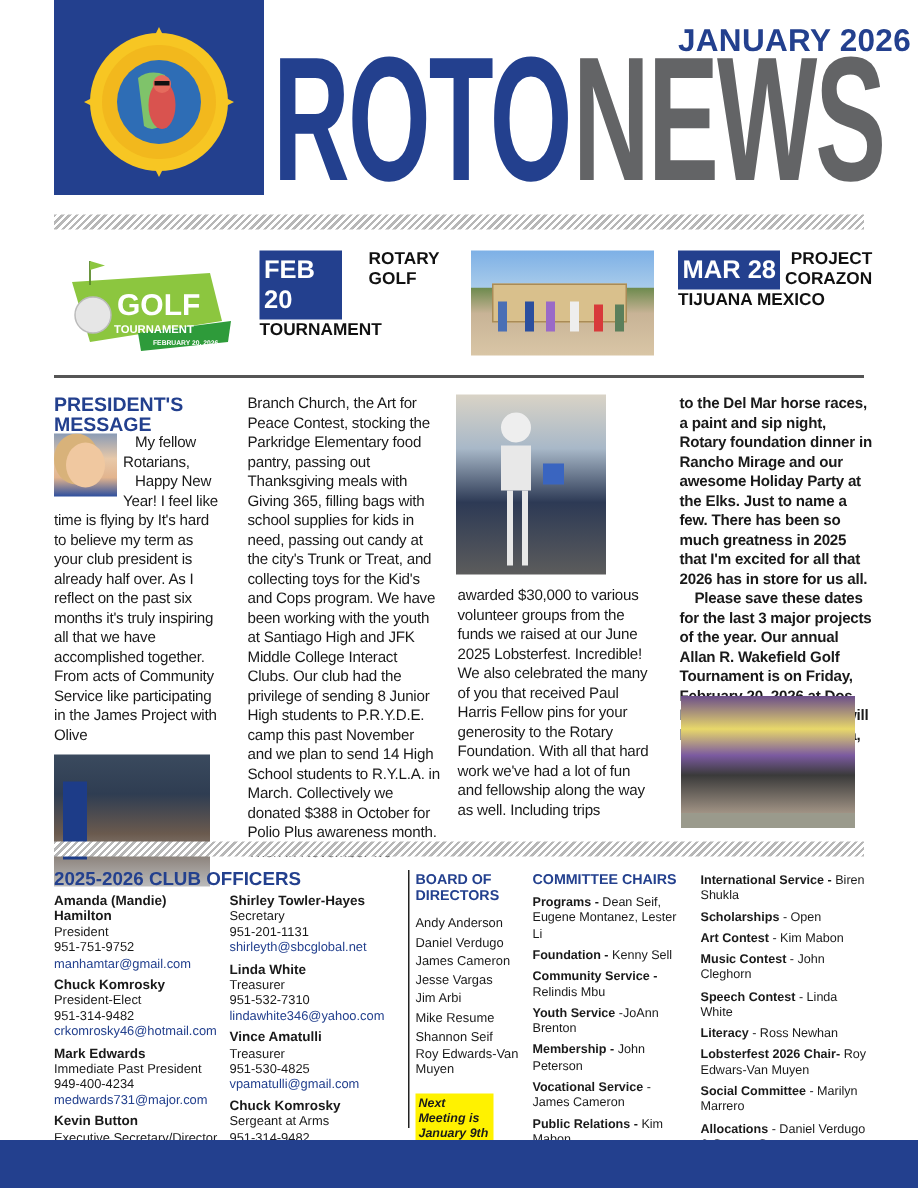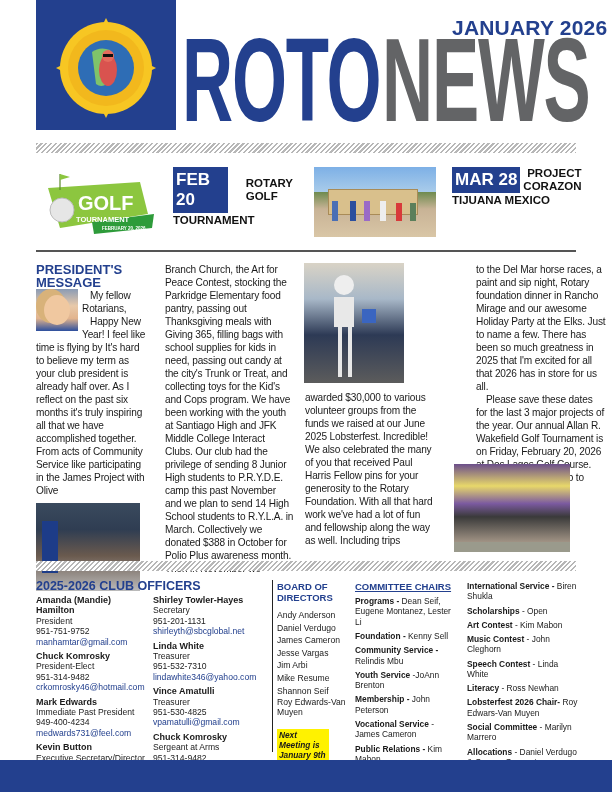--- a/index.html
+++ b/index.html
@@ -81,21 +81,21 @@
     <circle cx="22" cy="40" r="12" fill="#e6e6e6" stroke="#bbb"></circle>
     <line x1="20" y1="4" x2="20" y2="20" stroke="#5a8a2a" stroke-width="1.2"></line>
     <path d="M20 4 L30 7 L20 10Z" fill="#8cc63f"></path>
     <text x="38" y="40" font-family="Liberation Sans, sans-serif" font-weight="bold" font-size="20" fill="#fff">GOLF</text>
     <text x="36" y="52" font-family="Liberation Sans, sans-serif" font-weight="bold" font-size="7.5" fill="#fff">TOURNAMENT</text>
     <text x="62" y="60" font-family="Liberation Sans, sans-serif" font-weight="bold" font-size="4.5" fill="#fff">FEBRUARY 20, 2026</text>
   </svg>
 </div>
 
 <div class="abs" style="left:173px; top:167px; width:120px;">
-  <div style="display:flex; align-items:center;">
+  <div style="display:flex; align-items:flex-start;">
     <span class="event-date">FEB 20</span>
     <div style="margin-left:18px;">
       <div class="event-title">ROTARY</div>
       <div class="event-title">GOLF</div>
     </div>
   </div>
   <div class="event-sub" style="margin-top:1px;">TOURNAMENT</div>
 </div>
 
 <div class="abs project-img">
@@ -151,21 +151,21 @@
     <rect x="30" y="34" width="20" height="30" fill="#e8e8e8"></rect>
     <rect x="34" y="64" width="4" height="50" fill="#e8e8e8"></rect>
     <rect x="44" y="64" width="4" height="50" fill="#e8e8e8"></rect>
     <rect x="58" y="46" width="14" height="14" fill="#3a65c0"></rect>
   </svg>
 </div>
 <div class="abs" style="left:305px; top:391px; width:130px;">
   <p class="col-text">awarded $30,000 to various volunteer groups from the funds we raised at our June 2025 Lobsterfest. Incredible! We also celebrated the many of you that received Paul Harris Fellow pins for your generosity to the Rotary Foundation. With all that hard work we've had a lot of fun and fellowship along the way as well. Including trips</p>
 </div>
 
-<div class="abs" style="left:476px; top:263px; width:130px;">
+<div class="abs" style="left:453px; top:263px; width:130px;font-weight:bold;">
   <p class="col-text">to the Del Mar horse races, a paint and sip night, Rotary foundation dinner in Rancho Mirage and our awesome Holiday Party at the Elks. Just to name a few. There has been so much greatness in 2025 that I'm excited for all that 2026 has in store for us all.</p>
   <p class="col-text" style="text-indent:10px;">Please save these dates for the last 3 major projects of the year. Our annual Allan R. Wakefield Golf Tournament is on Friday, February 20, 2026 at Dos Lagos Golf Course. We will be taking a trip to Tijuana,</p>
 </div>
 <div class="abs photo" style="left:454px; top:464px; width:116px; height:88px; background:linear-gradient(180deg,#6b4e8a 0%, #e8d86a 25%, #7b5aa0 45%, #3a3a3a 60%, #c9b6a2 100%);">
   <div style="position:absolute; left:0; bottom:0; width:116px; height:10px; background:#9a9a8c;"></div>
 </div>
 
 <div class="abs hatch" style="left:36px; top:561px; width:540px;"></div>
 
 <div class="abs officers-title" style="left:36px; top:579px;">2025-2026 CLUB OFFICERS</div>
@@ -180,21 +180,21 @@
   <div class="off">
     <div class="nm">Chuck Komrosky</div>
     <div>President-Elect</div>
     <div>951-314-9482</div>
     <div class="em">crkomrosky46@hotmail.com</div>
   </div>
   <div class="off">
     <div class="nm">Mark Edwards</div>
     <div>Immediate Past President</div>
     <div>949-400-4234</div>
-    <div class="em">medwards731@feel.com</div>
+    <div class="em">medwards731@major.com</div>
   </div>
   <div class="off">
     <div class="nm">Kevin Button</div>
     <div>Executive Secretary/Director</div>
     <div>951-345-0047</div>
     <div class="em">kevindbutton@gmail.com</div>
   </div>
 </div>
 
 <div class="abs" style="left:153px; top:595px; width:118px;">
@@ -236,21 +236,21 @@
     <div>Jesse Vargas</div>
     <div>Jim Arbi</div>
     <div>Mike Resume</div>
     <div>Shannon Seif</div>
     <div style="line-height:10px;">Roy Edwards-Van Muyen</div>
   </div>
   <div class="next-meeting" style="margin-top:12px; width:52px;">Next Meeting is January 9th at 11:00am at Shamrocks</div>
 </div>
 
 <div class="abs" style="left:355px; top:581px; width:104px;">
-  <div class="board-title" style="margin-bottom:4px;text-decoration:underline;">COMMITTEE CHAIRS</div>
+  <div class="board-title" style="margin-bottom:4px;">COMMITTEE CHAIRS</div>
   <div class="chair"><b>Programs -</b><span> Dean Seif, Eugene Montanez, Lester Li</span></div>
   <div class="chair"><b>Foundation -</b><span> Kenny Sell</span></div>
   <div class="chair"><b>Community Service -</b><span> Relindis Mbu</span></div>
   <div class="chair"><b>Youth Service</b><span> -JoAnn Brenton</span></div>
   <div class="chair"><b>Membership -</b><span> John Peterson</span></div>
   <div class="chair"><b>Vocational Service</b><span> - James Cameron</span></div>
   <div class="chair"><b>Public Relations -</b><span> Kim Mabon</span></div>
 </div>
 
 <div class="abs" style="left:467px; top:581px; width:112px;">

